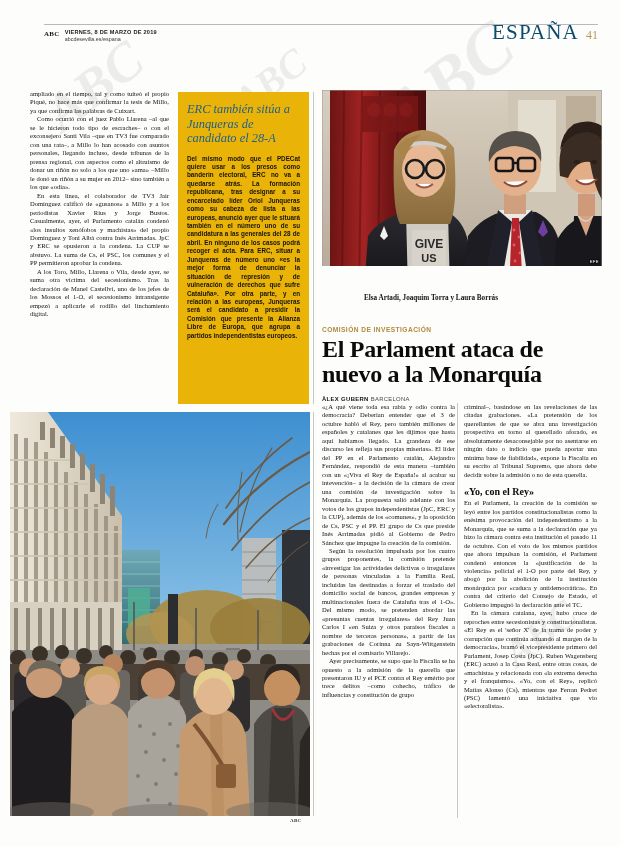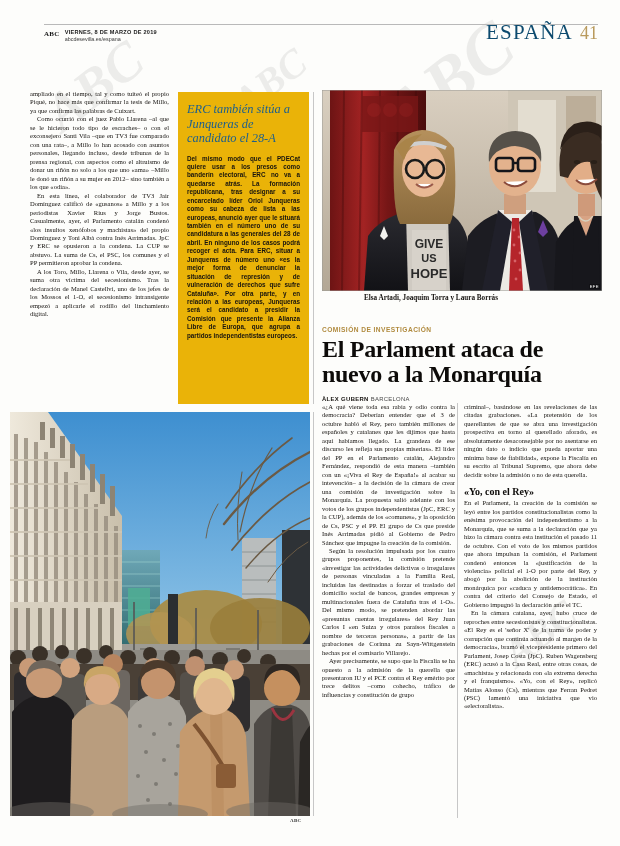--- a/index.html
+++ b/index.html
@@ -22,21 +22,21 @@
   .mast-rule{position:absolute;left:0;right:0;top:0;height:1px;background:#b9b9b9;}
   .mast-left{position:absolute;left:0;top:5px;display:flex;align-items:flex-start;gap:5px;}
   .abc-logo{font-family:"Liberation Serif",serif;font-weight:700;font-size:7px;
       letter-spacing:.3px;color:#1a1a1a;padding-top:1px;}
   .mast-lines{line-height:1.25;}
   .mast-date{font-size:5.6px;letter-spacing:.25px;color:#1a1a1a;font-family:"Liberation Sans",sans-serif;font-weight:700;}
   .mast-url{font-size:5.4px;color:#3a3a3a;font-family:"Liberation Sans",sans-serif;}
   .mast-right{position:absolute;right:0;top:-4px;display:flex;align-items:baseline;gap:7px;}
   .section-name{font-family:"Liberation Serif",serif;font-size:21px;color:#0c4a6e;
       letter-spacing:1.2px;text-align:right;}
-  .page-num{font-family:"Liberation Serif",serif;font-size:18px;color:#b99a5c;}
+  .page-num{font-family:"Liberation Serif",serif;font-size:12px;color:#b99a5c;}
 
   
   .col-text{font-family:"Liberation Serif",serif;font-size:6.55px;line-height:1.295;
       text-align:justify;color:#15120f;}
   .col-text p{margin:0;text-indent:7px;}
   .col-text p.first{text-indent:0;}
 
   
   .c1{position:absolute;left:30px;top:90px;width:139px;}
 
@@ -45,21 +45,21 @@
       background:#eab308;}
   .erc-inner{padding:10px 9px 8px 9px;}
   .erc-title{font-family:"Liberation Serif",serif;font-style:italic;font-weight:400;
       font-size:12.4px;line-height:1.17;color:#1b5f8f;margin:0 0 9px 0;}
   .erc-body{font-family:"Liberation Sans",sans-serif;font-weight:700;font-size:6.3px;
       line-height:1.34;text-align:justify;color:#16130f;margin:0;}
 
   .vrule{position:absolute;width:1px;background:#c7c7c7;}
 
   
-  .photo-top{position:absolute;left:322px;top:90px;width:280px;height:201px;overflow:hidden;}
+  .photo-top{position:absolute;left:322px;top:90px;width:280px;height:176px;overflow:hidden;}
   .credit{position:absolute;right:2px;bottom:2px;font-family:"Liberation Sans",sans-serif;
       font-size:4.2px;color:#ffffff;letter-spacing:.4px;background:rgba(0,0,0,.25);padding:0 1px;}
   .photo-cap{position:absolute;left:322px;top:294px;width:280px;
       font-family:"Liberation Serif",serif;font-size:7.2px;color:#15120f;font-weight:600;padding-left:42px;}
 
   
   .kicker{position:absolute;left:322px;top:326px;width:280px;
       font-family:"Liberation Sans",sans-serif;font-weight:700;font-size:6.6px;
       letter-spacing:.45px;color:#b08a3e;}
   .headline{position:absolute;left:322px;top:337px;width:285px;

